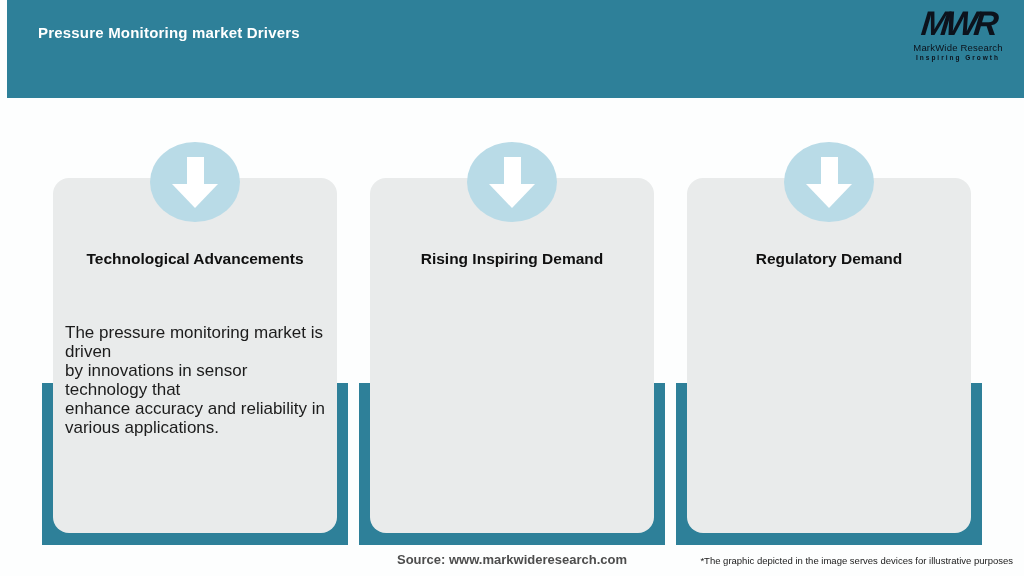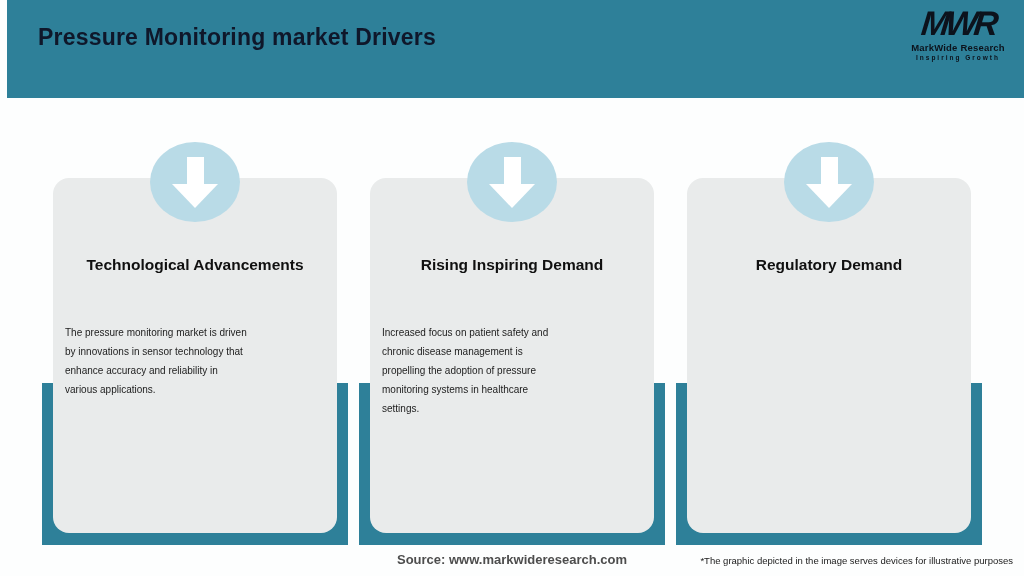--- a/index.html
+++ b/index.html
@@ -7,49 +7,49 @@
     position:relative;width:1024px;height:576px;overflow:hidden;
     background:#fdfefe;font-family:"Liberation Sans",sans-serif;
   }
   
   .header{
     position:absolute;left:7px;top:0;width:1017px;height:98px;
     background:#2e8099;
   }
   .page-title{
     position:absolute;left:31px;top:24px;margin:0;
-    font-size:23px;font-weight:bold;color:#0f172a;letter-spacing:.2px;
+    font-size:15px;font-weight:bold;color:#ffffff;letter-spacing:.2px;
   }
   .logo{
     position:absolute;right:14px;top:6px;width:104px;text-align:center;
     color:#0c121c;line-height:1;
   }
   .logo-mark{
     font-size:34px;font-weight:800;font-style:italic;letter-spacing:-4px;
     transform:skewX(-6deg);
   }
-  .logo-name{font-size:9.5px;font-weight:bold;margin-top:3px;letter-spacing:.2px;}
+  .logo-name{font-size:9.5px;font-weight:normal;margin-top:3px;letter-spacing:.2px;}
   .logo-tagline{font-size:6.5px;font-weight:bold;letter-spacing:2px;margin-top:2px;}
   
   .band{
     position:absolute;top:383px;width:306px;height:162px;background:#2e8099;
   }
   .band1{left:42px}.band2{left:359px}.band3{left:676px}
   .card{
     position:absolute;top:178px;width:284px;height:355px;
     background:#e9ebeb;border-radius:16px;
   }
   .card1{left:53px}.card2{left:370px}.card3{left:687px}
   .card-title{
-    position:absolute;left:0;right:0;top:72px;margin:6px;text-align:center;
+    position:absolute;left:0;right:0;top:72px;margin:0;text-align:center;
     font-size:15.5px;font-weight:bold;color:#101010;
   }
   .card-body{
     position:absolute;left:12px;right:10px;top:145px;margin:0;
-    font-size:10px;line-height:19px;color:#1c1c1c;white-space:pre-line;
+    font-size:17px;line-height:19px;color:#1c1c1c;white-space:pre-line;
   }
   .circle{
     position:absolute;top:142px;width:90px;height:80px;border-radius:50%;
     background:#b9dbe7;display:flex;flex-direction:column;align-items:center;
     padding-top:0;box-sizing:border-box;justify-content:center;
   }
   .circle1{left:150px}.circle2{left:467px}.circle3{left:784px}
   .arrow-shaft{width:17px;height:27px;background:#ffffff;}
   .arrow-head{
     width:0;height:0;
@@ -86,25 +86,20 @@
 
   <div class="card card1">
     <h2 class="card-title">Technological Advancements</h2>
     <p class="card-body">The pressure monitoring market is driven
 by innovations in sensor technology that
 enhance accuracy and reliability in
 various applications.</p>
   </div>
   <div class="card card2">
     <h2 class="card-title">Rising Inspiring Demand</h2>
-    <p class="card-body">Increased focus on patient safety and
-chronic disease management is
-propelling the adoption of pressure
-monitoring systems in healthcare
-settings.</p>
   </div>
   <div class="card card3">
     <h2 class="card-title">Regulatory Demand</h2>
   </div>
 
   <div class="circle circle1">
     <div class="arrow-shaft"></div>
     <div class="arrow-head"></div>
   </div>
   <div class="circle circle2">

